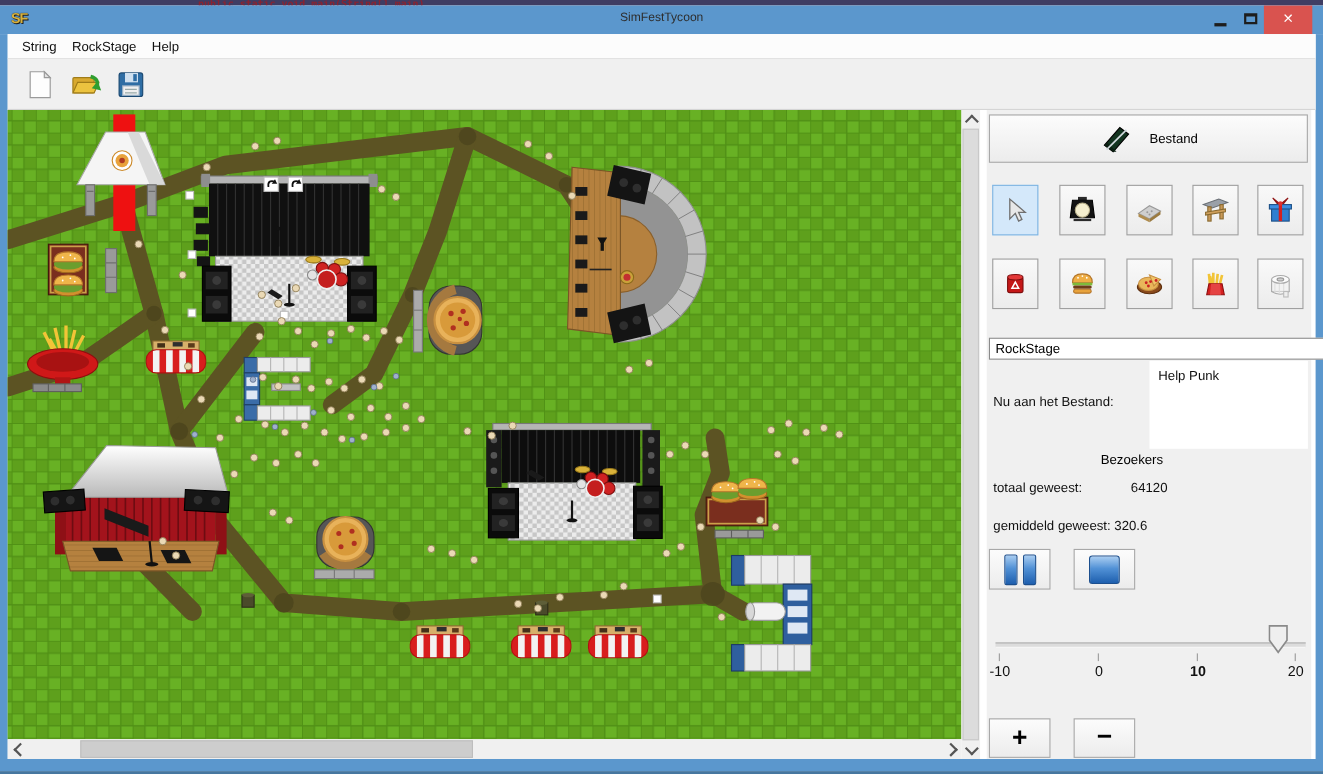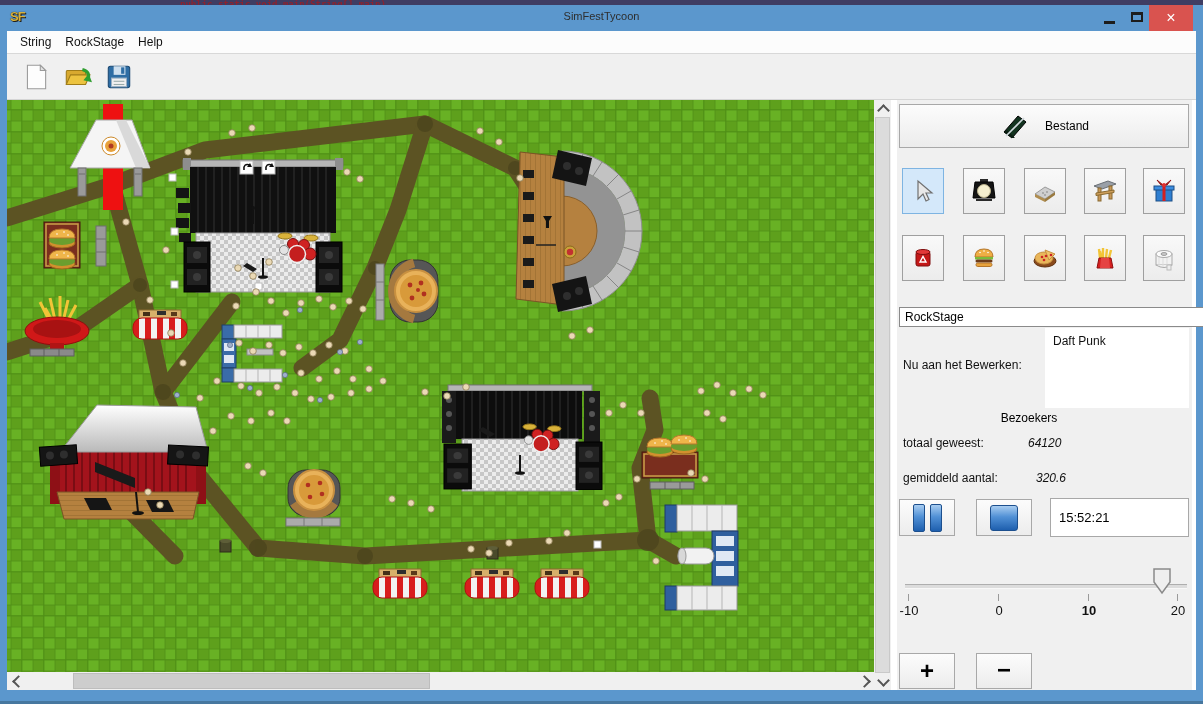--- a/index.html
+++ b/index.html
@@ -666,40 +666,37 @@
           <line x1="13" y1="11" x2="13" y2="23" stroke="#ddd"></line>
           <line x1="17" y1="11" x2="17" y2="22" stroke="#ddd"></line>
       <ellipse cx="14" cy="10" rx="8" ry="3.5" fill="#fbfbfb" stroke="#aaa"></ellipse>
       <ellipse cx="14" cy="10" rx="3" ry="1.4" fill="#cfcfcf" stroke="#999"></ellipse>
       <rect x="17" y="21" width="4" height="5" fill="#eee" stroke="#bbb"></rect>
     </svg>
   </div>
 
   <input class="fld" style="left: 2px; top: 207px; width: 342px; height: 20px;" value="RockStage">
 
-  <span class="lbl" style="left:6px;top:258px;">Nu aan het Bewerken:</span>
+  <span class="lbl" style="left:6px;top:258px;">Nu aan het Bestand:</span>
   <div class="abs" style="left:148px;top:228px;width:144px;height:80px;background:#fff;">
-    <span class="lbl" style="left:8px;top:6px;">Daft Punk</span>
+    <span class="lbl" style="left:8px;top:6px;">Help Punk</span>
   </div>
 
   <div class="abs" style="left:0;top:311px;width:264px;text-align:center;font-size:12px;">Bezoekers</div>
   <span class="lbl" style="left:6px;top:336px;">totaal geweest:</span>
-  <span class="lbl" style="left:131px;top:336px;font-style:italic;">64120</span>
-  <span class="lbl" style="left:6px;top:371px;">gemiddeld aantal:</span>
-  <span class="lbl" style="left:139px;top:371px;font-style:italic;">320.6</span>
+  <span class="lbl" style="left:131px;top:336px;">64120</span>
+  <span class="lbl" style="left:6px;top:371px;">gemiddeld geweest:</span>
+  <span class="lbl" style="left:116px;top:371px;">320.6</span>
 
   <div class="btn" style="left:2px;top:399px;width:56px;height:37px;display:flex;align-items:center;justify-content:center;gap:5px;">
     <span class="bluebar" style="width:10px;height:26px;display:inline-block;"></span>
     <span class="bluebar" style="width:10px;height:26px;display:inline-block;"></span>
   </div>
   <div class="btn" style="left:79px;top:399px;width:56px;height:37px;display:flex;align-items:center;justify-content:center;">
     <span class="bluebar" style="width:26px;height:24px;display:inline-block;border-radius:3px;"></span>
-  </div>
-  <div class="abs" style="left:153px;top:398px;width:139px;height:39px;background:#fff;border:1px solid #a8a8a8;box-sizing:border-box;font-size:13px;line-height:37px;padding-left:8px;">
-    <span>15:52:21</span>
   </div>
 
   <div class="abs" style="left:8px;top:484px;width:282px;height:3px;background:#dcdcdc;border-top:1px solid #aeaeae;border-bottom:1px solid #f8f8f8;"></div>
   <svg class="abs" style="left:256px;top:468px;" width="18" height="27">
     <polygon points="1,1 17,1 17,14 9,25 1,14" fill="#efefef" stroke="#8a8a8a" stroke-width="1.5"></polygon>
   </svg>
   <span class="tick" style="left:11px;top:494px;"></span>
   <span class="tick" style="left:101px;top:494px;"></span>
   <span class="tick" style="left:191px;top:494px;"></span>
   <span class="tick" style="left:280px;top:494px;"></span>

